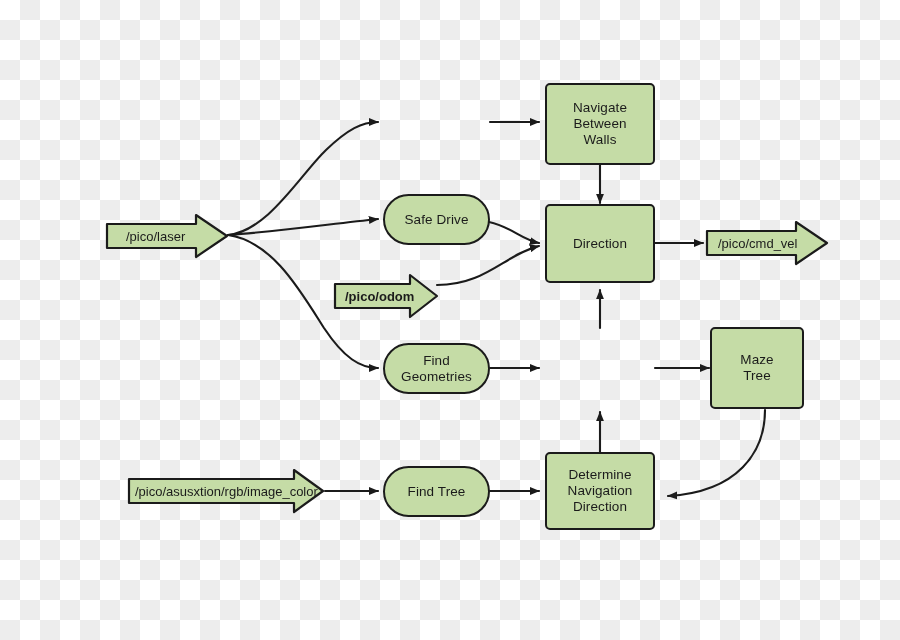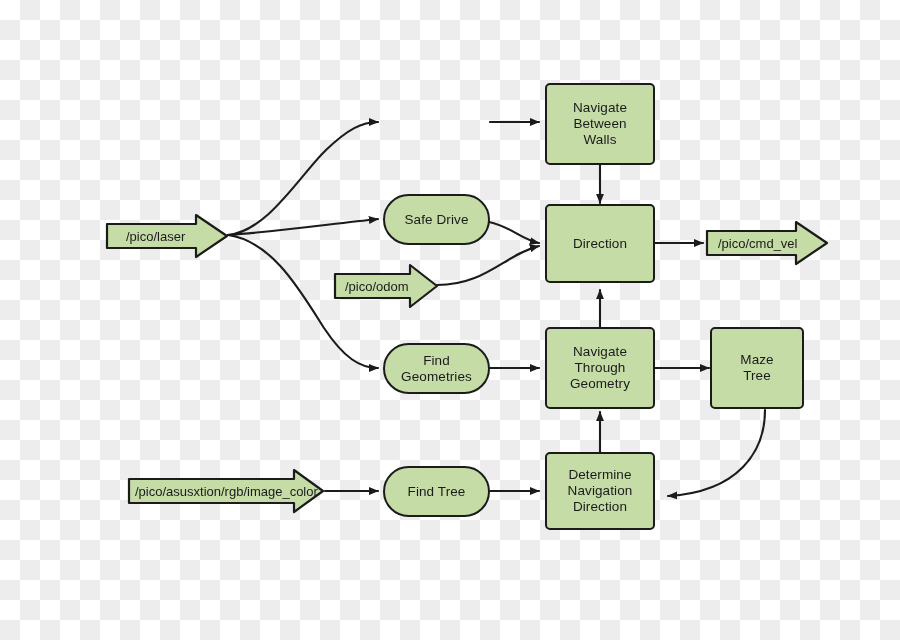--- a/index.html
+++ b/index.html
@@ -124,21 +124,21 @@
     </g>
   </svg>
 
   <div class="topic" style="left:104px; top:212px; width:126px; height:48px;">
     <svg width="126" height="48" viewBox="0 0 126 48" aria-hidden="true">
       <path d="M3,12 L92,12 L92,3 L123,24 L92,45 L92,36 L3,36 Z" fill="#c5dca6" stroke="#1b1b1b" stroke-width="2.2" stroke-linejoin="round"></path>
     </svg>
     <span class="topic-label" style="padding-left:22px;">/pico/laser</span>
   </div>
 
-  <div class="topic" style="left:332px; top:262px; width:108px; height:48px;">
+  <div class="topic" style="left:332px; top:272px; width:108px; height:48px;font-weight:bold;">
     <svg width="108" height="48" viewBox="0 0 108 48" aria-hidden="true">
       <path d="M3,12 L78,12 L78,3 L105,24 L78,45 L78,36 L3,36 Z" fill="#c5dca6" stroke="#1b1b1b" stroke-width="2.2" stroke-linejoin="round"></path>
     </svg>
     <span class="topic-label" style="padding-left:13px;">/pico/odom</span>
   </div>
 
   <div class="topic" style="left:126px; top:467px; width:200px; height:48px;">
     <svg width="200" height="48" viewBox="0 0 200 48" aria-hidden="true">
       <path d="M3,12 L168,12 L168,3 L197,24 L168,45 L168,36 L3,36 Z" fill="#c5dca6" stroke="#1b1b1b" stroke-width="2.2" stroke-linejoin="round"></path>
     </svg>
@@ -167,24 +167,20 @@
 
   <div class="node rect" style="left:545px; top:83px; width:110px; height:82px;">
     <span class="node-label">Navigate Between
 Walls</span>
   </div>
 
   <div class="node rect" style="left:545px; top:204px; width:110px; height:79px;">
     <span class="node-label">Direction</span>
   </div>
 
-  <div class="node rect" style="left:545px; top:327px; width:110px; height:82px;">
-    <span class="node-label">Navigate Through
-Geometry</span>
-  </div>
 
   <div class="node rect" style="left:710px; top:327px; width:94px; height:82px;">
     <span class="node-label">Maze Tree</span>
   </div>
 
   <div class="node rect" style="left:545px; top:452px; width:110px; height:78px;">
     <span class="node-label">Determine
 Navigation
 Direction</span>
   </div>

